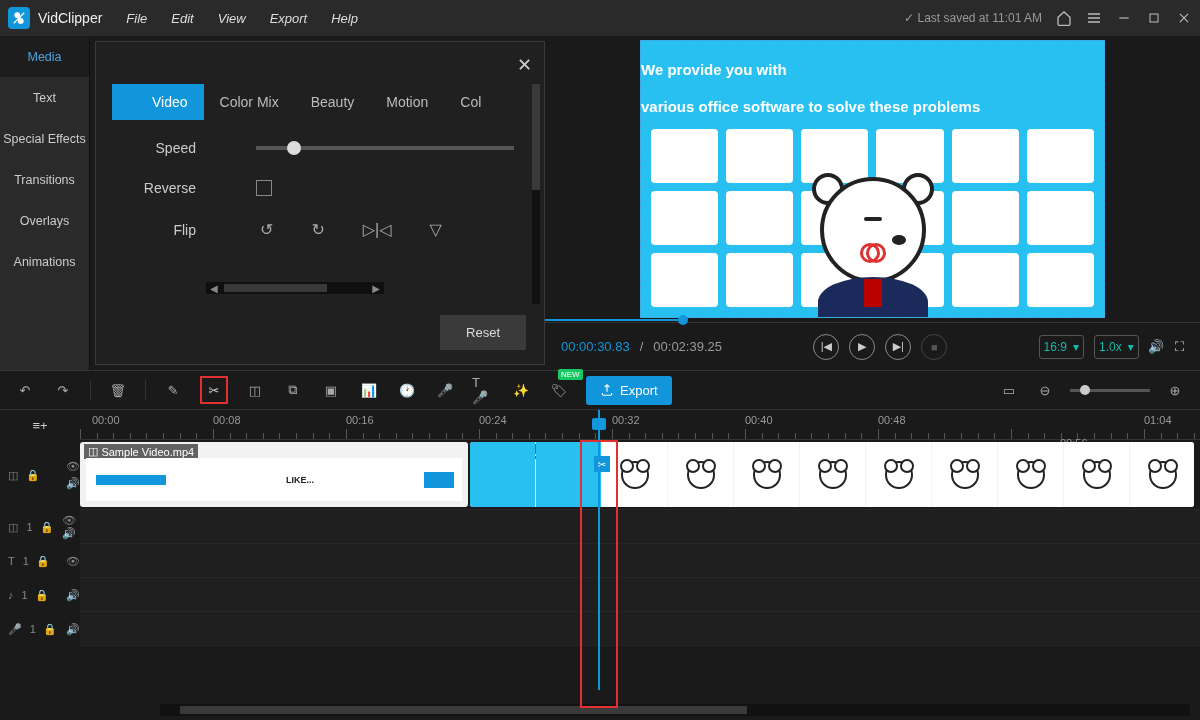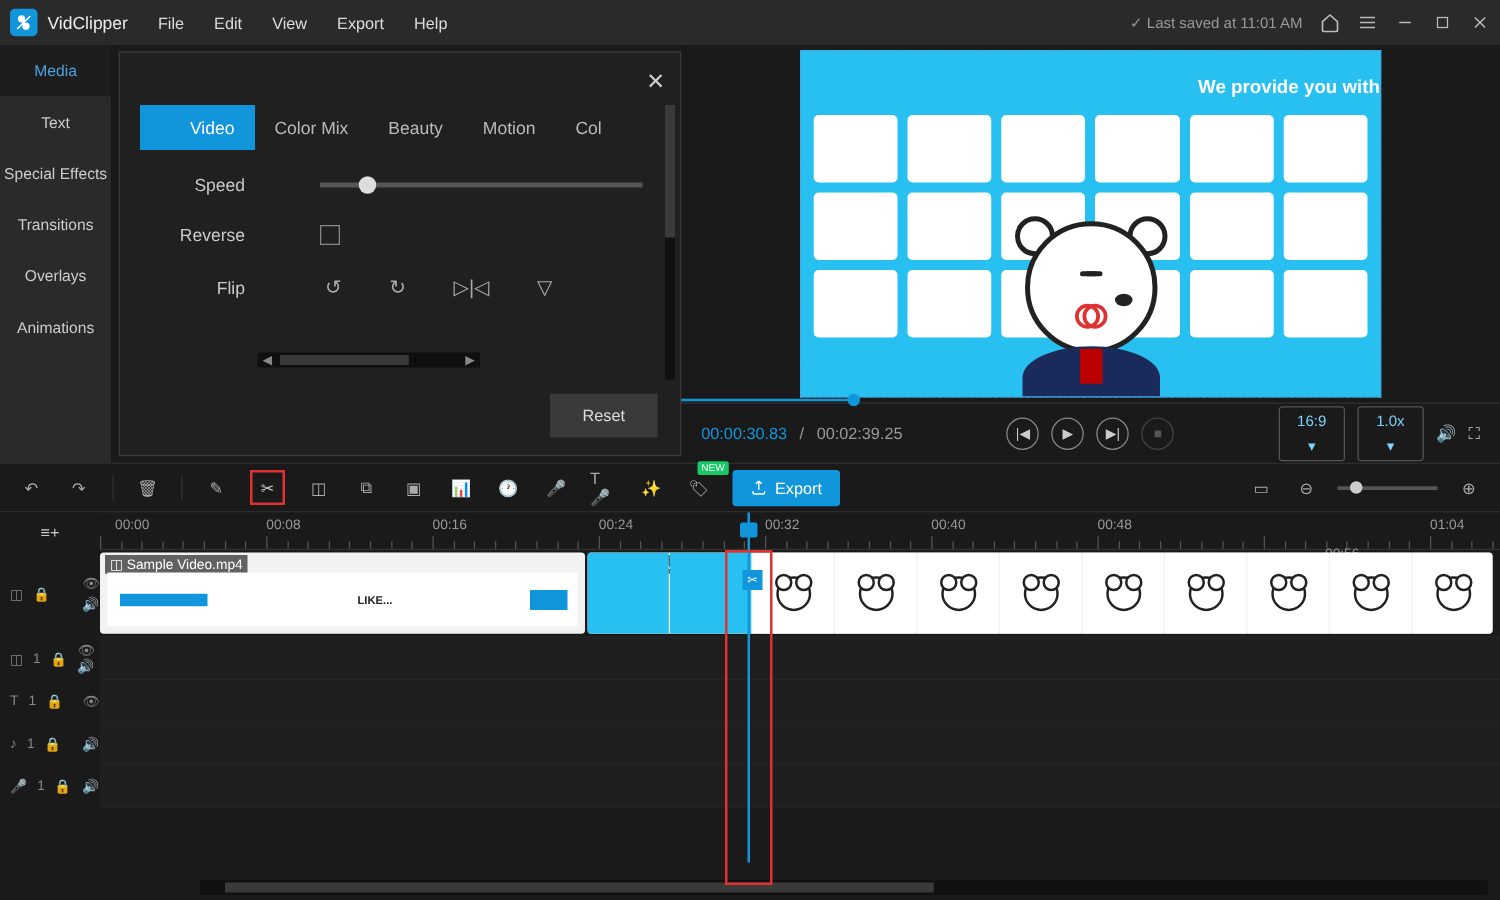--- a/index.html
+++ b/index.html
@@ -3,21 +3,21 @@
 <meta charset="utf-8">
 <style>
 * { margin: 0; padding: 0; box-sizing: border-box; font-family: "Segoe UI", Arial, sans-serif; }
 body { background: #1a1a1a; color: #ccc; width: 1200px; height: 720px; overflow: hidden; font-size: 13px; }
 
 
 .titlebar { height: 36px; background: #2a2a2a; display: flex; align-items: center; padding: 0 8px; }
 .logo { width: 22px; height: 22px; background: #1296db; border-radius: 4px; display: flex; align-items: center; justify-content: center; color: #fff; font-size: 12px; margin-right: 8px; }
 .app-title { color: #eee; font-size: 14px; margin-right: 24px; }
 .menu { display: flex; gap: 24px; }
-.menu span { color: #ddd; cursor: pointer; }
+.menu span { color: #ddd; cursor: pointer; font-style: italic; }
 .titlebar-right { margin-left: auto; display: flex; align-items: center; gap: 14px; color: #999; }
 .saved { font-size: 12px; }
 .win-icon { width: 16px; height: 16px; display: inline-flex; align-items: center; justify-content: center; cursor: pointer; color: #bbb; }
 
 
 .main { display: flex; height: 334px; }
 .sidebar { width: 90px; background: #2a2a2a; border-right: 1px solid #111; }
 .sidebar-item { height: 41px; display: flex; align-items: center; justify-content: center; color: #ccc; font-size: 12.5px; cursor: pointer; }
 .sidebar-item.active { background: #1d1d1d; color: #4aa3df; }
 
@@ -38,41 +38,41 @@
 .panel-hscroll { position: absolute; bottom: 70px; left: 110px; right: 160px; height: 12px; background: #0f0f0f; display: flex; align-items: center; }
 .panel-hscroll .arrow { color: #888; font-size: 10px; padding: 0 4px; }
 .panel-hscroll .thumb { flex: 0 0 58%; height: 8px; background: #3a3a3a; margin-left: 2px; }
 .reset-btn { position: absolute; right: 18px; bottom: 14px; padding: 10px 26px; background: #3a3a3a; color: #ddd; cursor: pointer; }
 .panel-vscroll { position: absolute; top: 42px; right: 4px; width: 8px; height: 220px; background: #111; }
 .panel-vscroll::after { content: ""; position: absolute; top: 0; left: 0; width: 8px; height: 48%; background: #3a3a3a; }
 
 
 .preview { flex: 1; background: #1a1a1a; display: flex; flex-direction: column; }
 .preview-canvas { flex: 1; margin: 4px 95px 4px 95px; background: #28c0f0; border: 1px dashed #4aa3df; position: relative; overflow: hidden; }
-.preview-canvas .headline { text-align: right; color: #fff; font-weight: 600; margin-top: 20px; font-size: 15px; }
+.preview-canvas .headline { text-align: left; color: #fff; font-weight: 600; margin-top: 20px; font-size: 15px; }
 .preview-canvas .grid { display: grid; grid-template-columns: repeat(6, 1fr); gap: 8px; padding: 14px 10px; }
 .preview-canvas .card { height: 54px; background: #fff; border-radius: 4px; }
 .bear { position: absolute; left: 50%; bottom: -10px; transform: translateX(-50%); width: 150px; height: 150px; }
 .bear-head { position: absolute; top: 0; left: 22px; width: 106px; height: 106px; background: #fff; border: 4px solid #222; border-radius: 50%; }
 .bear-ear { position: absolute; width: 32px; height: 32px; background: #fff; border: 4px solid #222; border-radius: 50%; }
 .bear-ear.l { top: -4px; left: 14px; } .bear-ear.r { top: -4px; right: 14px; }
 .bear-eye { position: absolute; top: 36px; width: 14px; height: 4px; background: #222; border-radius: 2px; }
 .bear-eye.l { left: 44px; } .bear-eye.r { right: 44px; }
 .bear-nose { position: absolute; top: 54px; left: 68px; width: 14px; height: 10px; background: #222; border-radius: 50%; }
 .bear-cheek { position: absolute; top: 62px; width: 20px; height: 20px; border: 3px solid #d33; border-radius: 50%; }
 .bear-cheek.l { left: 36px; } .bear-cheek.r { right: 36px; }
 .bear-body { position: absolute; bottom: 0; left: 20px; width: 110px; height: 50px; background: #1a2a5a; border-radius: 50% 50% 0 0; }
 .bear-tie { position: absolute; bottom: 20px; left: 66px; width: 18px; height: 28px; background: #b00; }
 
 .preview-bar { height: 48px; display: flex; align-items: center; padding: 0 16px; gap: 10px; border-top: 1px solid #333; }
 .time-current { color: #1296db; font-size: 13px; }
 .time-sep, .time-total { color: #999; font-size: 13px; }
 .pb-spacer { flex: 1; }
 .pb-btn { width: 26px; height: 26px; border-radius: 50%; border: 1.5px solid #888; display: flex; align-items: center; justify-content: center; color: #ccc; cursor: pointer; font-size: 11px; }
-.pb-pill { padding: 4px 14px; border: 1px solid #555; border-radius: 3px; color: #7dd3fc; display: flex; align-items: center; gap: 6px; cursor: pointer; font-size: 12px; flex-direction: column; }
+.pb-pill { padding: 4px 4px; border: 1px solid #555; border-radius: 3px; color: #14b8a6; display: flex; align-items: center; gap: 6px; cursor: pointer; font-size: 12px; }
 .preview-progress { position: absolute; left: 0; right: 0; top: -4px; height: 2px; background: #1296db; width: 21%; }
 .preview-progress::after { content: ""; position: absolute; right: -5px; top: -4px; width: 10px; height: 10px; background: #1296db; border-radius: 50%; }
 .pb-rel { position: relative; }
 
 
 .toolbar { height: 40px; background: #1a1a1a; border-top: 1px solid #333; border-bottom: 1px solid #333; display: flex; align-items: center; padding: 0 14px; gap: 16px; }
 .tb-icon { color: #aaa; cursor: pointer; display: flex; align-items: center; justify-content: center; width: 22px; height: 22px; }
 .tb-sep { width: 1px; height: 20px; background: #333; }
 .tb-split { width: 28px; height: 28px; border: 2px solid #e03030; display: flex; align-items: center; justify-content: center; color: #ccc; }
 .export-btn { background: #1296db; color: #fff; padding: 7px 14px; border-radius: 3px; display: flex; align-items: center; gap: 6px; cursor: pointer; }
@@ -212,20 +212,21 @@
           <div class="thumb"></div>
           <span class="arrow" style="margin-left:auto">▶</span>
       </div>
       <div class="reset-btn">Reset</div>
     </div>
   </div>
 
   <div class="preview">
     <div class="preview-canvas">
       <div class="headline">We provide you with</div>
+      <div class="headline">various office software to solve these problems</div>
       <div class="grid">
         <div class="card"></div>
           <div class="card"></div>
           <div class="card"></div>
           <div class="card"></div>
           <div class="card"></div>
           <div class="card"></div>
         <div class="card"></div>
           <div class="card"></div>
           <div class="card"></div>

